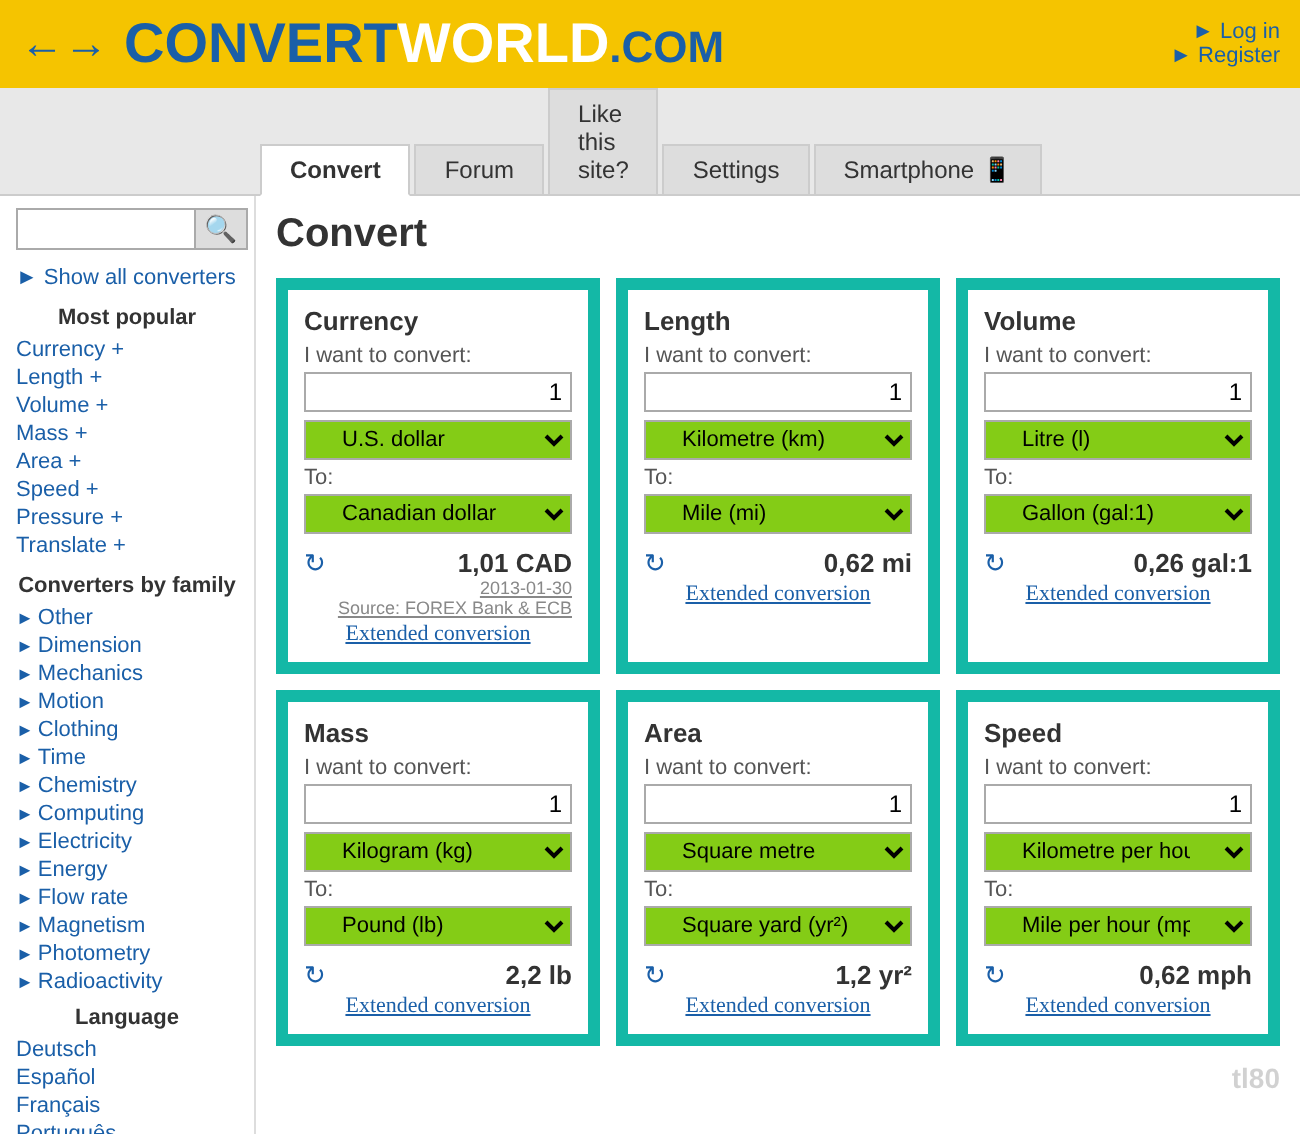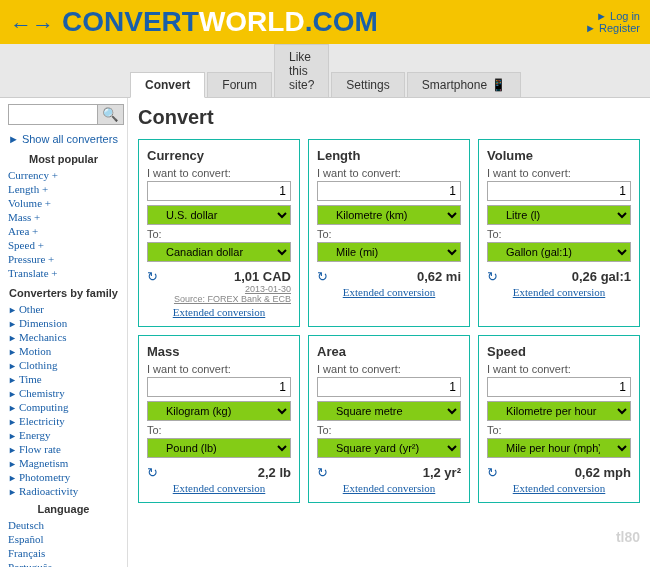--- a/index.html
+++ b/index.html
@@ -21,49 +21,49 @@
     
     .main-layout { display: flex; }
 
     
     .sidebar { width: 128px; min-width: 128px; padding: 6px 8px; border-right: 1px solid #ddd; background: #fff; font-size: 11px; }
     .sidebar-search { display: flex; margin-bottom: 8px; }
     .sidebar-search input { width: 90px; border: 1px solid #aaa; padding: 2px 4px; font-size: 11px; }
     .sidebar-search button { background: #ddd; border: 1px solid #aaa; border-left: none; cursor: pointer; padding: 2px 4px; }
     .sidebar-show-all { color: #1a5fa8; cursor: pointer; font-size: 11px; margin-bottom: 8px; display: flex; align-items: center; gap: 3px; }
     .sidebar-section-title { font-weight: bold; font-size: 11px; margin: 8px 0 4px 0; color: #333; text-align: center; }
-    .sidebar-link { color: #1a5fa8; text-decoration: none; display: block; margin-bottom: 2px; font-size: 11px; font-family: Liberation Serif, serif; }
+    .sidebar-link { color: #1a5fa8; text-decoration: none; display: block; margin-bottom: 2px; font-size: 11px; }
     .sidebar-arrow { color: #1a5fa8; font-size: 9px; margin-right: 2px; }
     .sidebar-lang { margin-top: 6px; }
 
     
     .content { flex: 1; padding: 8px 10px; background: #fff; }
     .page-title { font-size: 20px; font-weight: bold; color: #333; margin-bottom: 10px; }
 
     
     .converter-grid { display: grid; grid-template-columns: repeat(3, 1fr); gap: 8px; }
-    .converter-card { border: 1px solid #14b8a6; padding: 8px; background: #fff; }
+    .converter-card { border: 6px solid #14b8a6; padding: 8px; background: #fff; }
     .card-title { font-size: 13px; font-weight: bold; color: #333; margin-bottom: 4px; }
     .card-label { font-size: 11px; color: #555; margin-bottom: 2px; }
     .card-input { width: 100%; border: 1px solid #aaa; padding: 2px 4px; font-size: 12px; text-align: right; margin-bottom: 4px; }
     .card-select { width: 100%; border: 1px solid #aaa; padding: 2px 14px; font-size: 11px; margin-bottom: 3px; background: #84cc16; }
     .card-to-label { font-size: 11px; color: #555; margin-bottom: 2px; }
     .card-result { display: flex; align-items: center; gap: 4px; margin-top: 4px; }
     .result-icon { color: #1a5fa8; font-size: 13px; cursor: pointer; }
     .result-value { font-size: 13px; font-weight: bold; color: #333; flex: 1; text-align: right; }
     .result-date { font-size: 9px; color: #888; text-align: right; display: block; text-decoration: underline; }
     .extended-link { color: #1a5fa8; font-size: 11px; text-align: center; display: block; cursor: pointer; margin-top: 2px; font-family: Liberation Serif, serif; }
 
     
     .converter-grid-row2 { display: grid; grid-template-columns: repeat(3, 1fr); gap: 8px; margin-top: 8px; }
 
     .logo-text-wrap { display: flex; align-items: baseline; }
     .logo-convert { color: #1a5fa8; font-size: 28px; font-weight: bold; }
     .logo-world { color: #fff; font-size: 28px; font-weight: bold; }
-    .logo-dot-com { color: #1a5fa8; font-size: 28px; font-weight: bold; }
+    .logo-dot-com { color: #1a5fa8; font-size: 22px; font-weight: bold; }
   </style>
 </head>
 <body>
 
 <div class="header">
   <div class="header-logo">
     <span class="logo-arrows">←→</span>
     <div class="logo-text-wrap">
       <span class="logo-convert">CONVERT</span>
         <span class="logo-world">WORLD</span>
@@ -244,15 +244,15 @@
         </select>
         <div class="card-result">
           <span class="result-icon">↻</span>
           <span class="result-value">0,62 mph</span>
         </div>
         <a href="#" class="extended-link">Extended conversion</a>
       </div>
 
     </div>
 
-    <div style="text-align:right; margin-top: 26px; font-size:14px; font-weight:bold; color: rgba(0,0,0,0.18);">tl80</div>
+    <div style="text-align:right; margin-top: 8px; font-size:14px; font-weight:bold; color: rgba(0,0,0,0.18);">tl80</div>
   </div>
 </div>
 
 </body></html>

